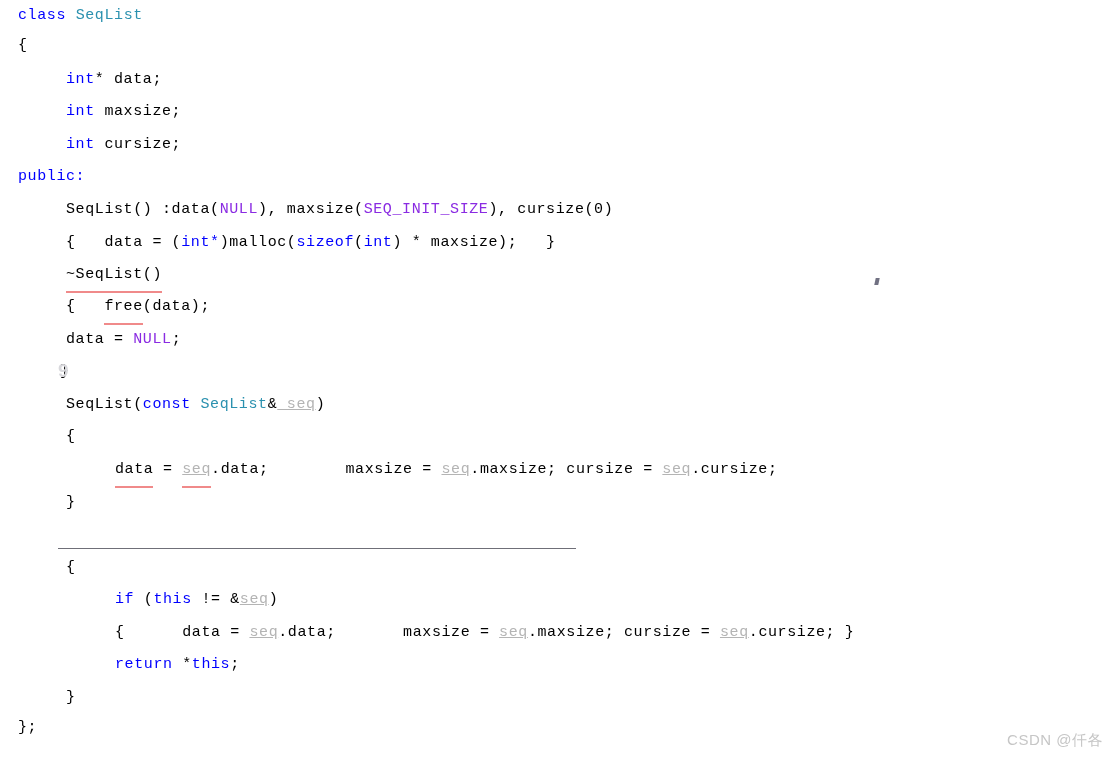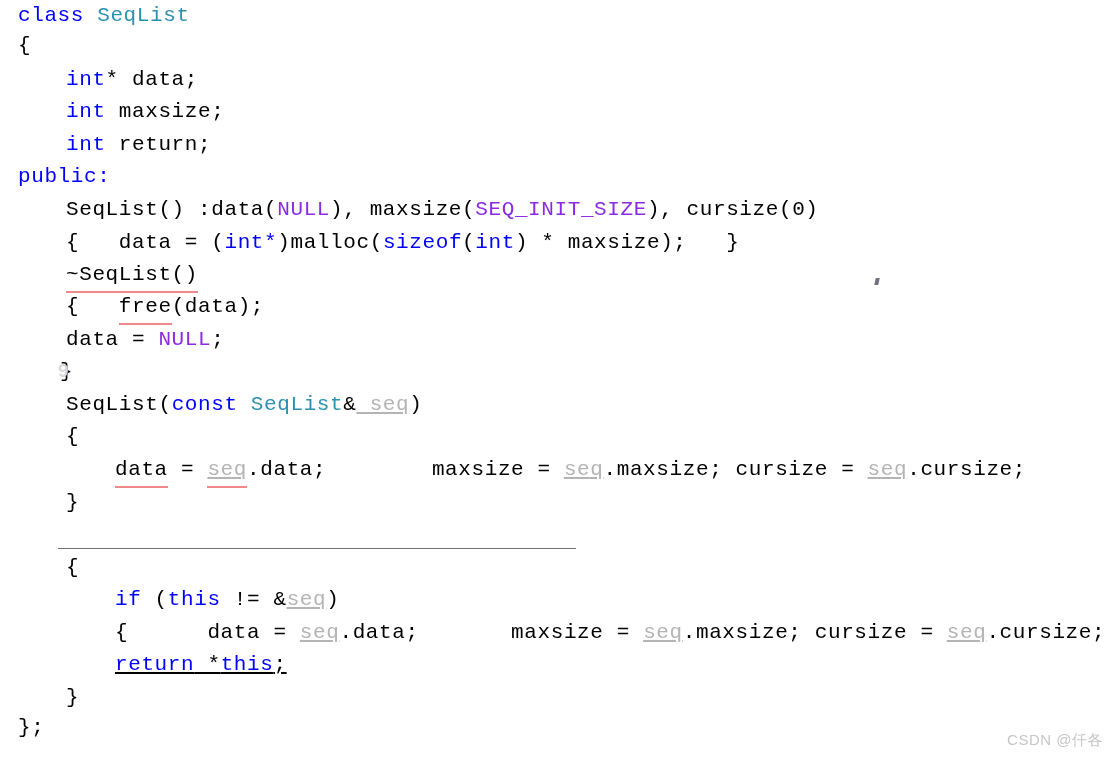--- a/index.html
+++ b/index.html
@@ -19,21 +19,21 @@
     width: 1117px;
     height: 758px;
     background: #ffffff;
   }
 
   .code-line {
     position: absolute;
     left: 0;
     white-space: pre;
     font-family: "Liberation Mono", "DejaVu Sans Mono", monospace;
-    font-size: 21px;
+    font-size: 15px;
     line-height: 32px;
     letter-spacing: 0.6px;
     color: #000000;
   }
 
   
   .tok-keyword   { color: #0000ff; }
   .tok-type      { color: #2b91af; }
   .tok-macro     { color: #8a2be2; }
   .tok-param     { color: #b4b4b4; text-decoration: underline; }
@@ -100,21 +100,21 @@
 <div id="code-canvas">
 
   <div class="code-line" style="top:0px; left:18px;"><span class="tok-keyword">class</span><span> </span><span class="tok-type">SeqList</span></div>
 
   <div class="code-line" style="top:30px; left:18px;"><span class="tok-plain">{</span></div>
 
   <div class="code-line" style="top:64px; left:66px;"><span class="tok-keyword">int</span><span class="tok-plain">* data;</span></div>
 
   <div class="code-line" style="top:96px; left:66px;"><span class="tok-keyword">int</span><span class="tok-plain"> maxsize;</span></div>
 
-  <div class="code-line" style="top:129px; left:66px;"><span class="tok-keyword">int</span><span class="tok-plain"> return;</span></div>
+  <div class="code-line" style="top:129px; left:66px;"><span class="tok-keyword">int</span><span class="tok-plain"> cursize;</span></div>
 
   <div class="code-line" style="top:161px; left:18px;"><span class="tok-keyword">public:</span></div>
 
   <div class="code-line" style="top:194px; left:66px;"><span class="tok-plain">SeqList() :data(</span><span class="tok-macro">NULL</span><span class="tok-plain">), maxsize(</span><span class="tok-macro">SEQ_INIT_SIZE</span><span class="tok-plain">), cursize(0)</span></div>
 
   <div class="code-line" style="top:259px; left:66px;"><span class="tok-plain sq">~SeqList()</span></div>
 
   <div class="code-line" style="top:227px; left:66px;"><span class="tok-plain">{   data = (</span><span class="tok-keyword">int*</span><span class="tok-plain">)malloc(</span><span class="tok-keyword">sizeof</span><span class="tok-plain">(</span><span class="tok-keyword">int</span><span class="tok-plain">) * maxsize);   }</span></div>
 
   <div class="code-line" style="top:291px; left:66px;"><span class="tok-plain">{   </span><span class="tok-plain sq">free</span><span class="tok-plain">(data);</span></div>
@@ -135,21 +135,21 @@
 
 
   <div class="rule-under" style="top:548px; left:58px; width:518px;"></div>
 
   <div class="code-line" style="top:552px; left:66px;"><span class="tok-plain">{</span></div>
 
   <div class="code-line" style="top:584px; left:115px;"><span class="tok-keyword">if</span><span class="tok-plain"> (</span><span class="tok-keyword">this</span><span class="tok-plain"> != </span><span class="tok-plain">&amp;</span><span class="tok-param">seq</span><span class="tok-plain">)</span></div>
 
   <div class="code-line" style="top:617px; left:115px;"><span class="tok-plain">{      </span><span class="tok-plain">data</span><span class="tok-plain"> = </span><span class="tok-param">seq</span><span class="tok-plain">.data;</span><span>       </span><span class="tok-plain">maxsize</span><span class="tok-plain"> = </span><span class="tok-param">seq</span><span class="tok-plain">.maxsize; </span><span class="tok-plain">cursize</span><span class="tok-plain"> = </span><span class="tok-param">seq</span><span class="tok-plain">.cursize;</span><span class="tok-plain"> }</span></div>
 
-  <div class="code-line" style="top:649px; left:115px;text-decoration:underline;"><span class="tok-keyword">return</span><span class="tok-plain"> *</span><span class="tok-keyword">this</span><span class="tok-plain">;</span></div>
+  <div class="code-line" style="top:649px; left:115px;"><span class="tok-keyword">return</span><span class="tok-plain"> *</span><span class="tok-keyword">this</span><span class="tok-plain">;</span></div>
 
   <div class="code-line" style="top:682px; left:66px;"><span class="tok-plain">}</span></div>
 
   <div class="code-line" style="top:712px; left:18px;"><span class="tok-plain">};</span></div>
 
   <div class="speck" style="top:278px; left:875px;"></div>
 
   <div class="watermark">CSDN @仟各</div>
 
 </div>

